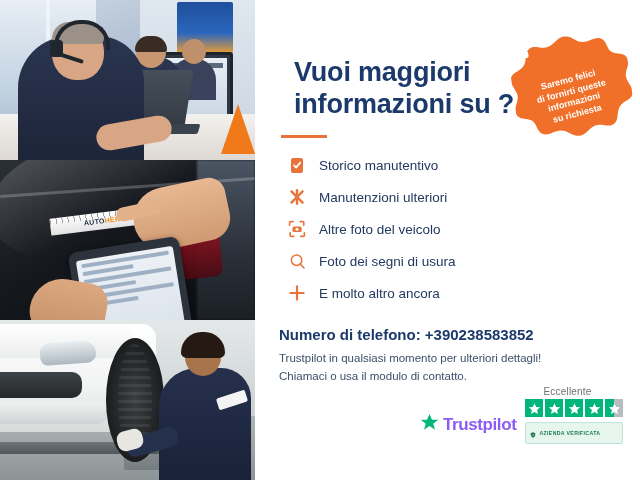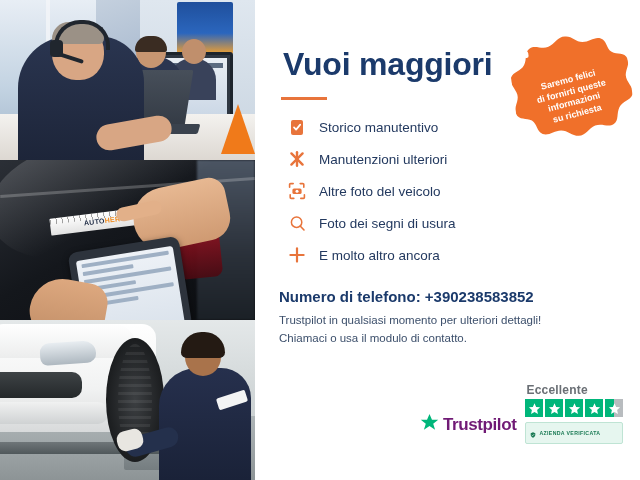--- a/index.html
+++ b/index.html
@@ -283,23 +283,23 @@
 
   
   .content {
     position: relative;
     flex: 1 1 auto;
     background: #ffffff;
     padding: 42px 24px 0 24px;
     box-sizing: border-box;
   }
   .headline {
-    margin: 4px;
+    margin: 15px;
     color: #1b3a6b;
-    font-size: 32px;
+    font-size: 27px;
     line-height: 1.17;
     font-weight: bold;
     letter-spacing: -0.2px;
     max-width: 230px;
   }
   .rule {
     width: 46px;
     height: 3px;
     background: #e8743b;
     margin: 14px 0 16px 2px;
@@ -358,30 +358,29 @@
   }
   .tp-brand {
     display: flex;
     align-items: center;
     gap: 4px;
     padding-bottom: 8px;
   }
   .tp-name {
     font-size: 17px;
     font-weight: bold;
-    color: #701a75;
+    color: #8b5cf6;
     letter-spacing: -0.4px;
   }
   .tp-rating { display: flex; flex-direction: column; align-items: flex-start; gap: 2px; }
   .tp-excellent {
-    font-size: 12px;
+    font-size: 10px;
     color: #6a6f75;
     letter-spacing: .2px;
-    margin-left: 1px;
-    font-weight: bold;
+    margin-left: 18px;
   }
   .tp-stars { display: flex; gap: 2px; }
   .tp-star {
     width: 18px; height: 18px;
     background: #00b67a;
     display: flex; align-items: center; justify-content: center;
   }
   .tp-star.half {
     background: linear-gradient(to right,#00b67a 0 50%,#b8bcbf 50% 100%);
   }
@@ -519,20 +518,21 @@
       <div class="mech-arm"></div>
       <div class="glove"></div>
     </div>
 
   </div>
 
   <div class="content">
 
     <h1 class="headline">
       <span>Vuoi maggiori</span><br>
+      <span>informazioni su ?</span>
     </h1>
 
     <div class="rule"></div>
 
     <ul class="feature-list">
 
       <li class="feature-item">
         <span class="feature-icon">
           <svg width="16" height="17" viewBox="0 0 16 17">
             <rect x="2" y="1" width="12" height="15" rx="2" fill="#e8743b"></rect>

